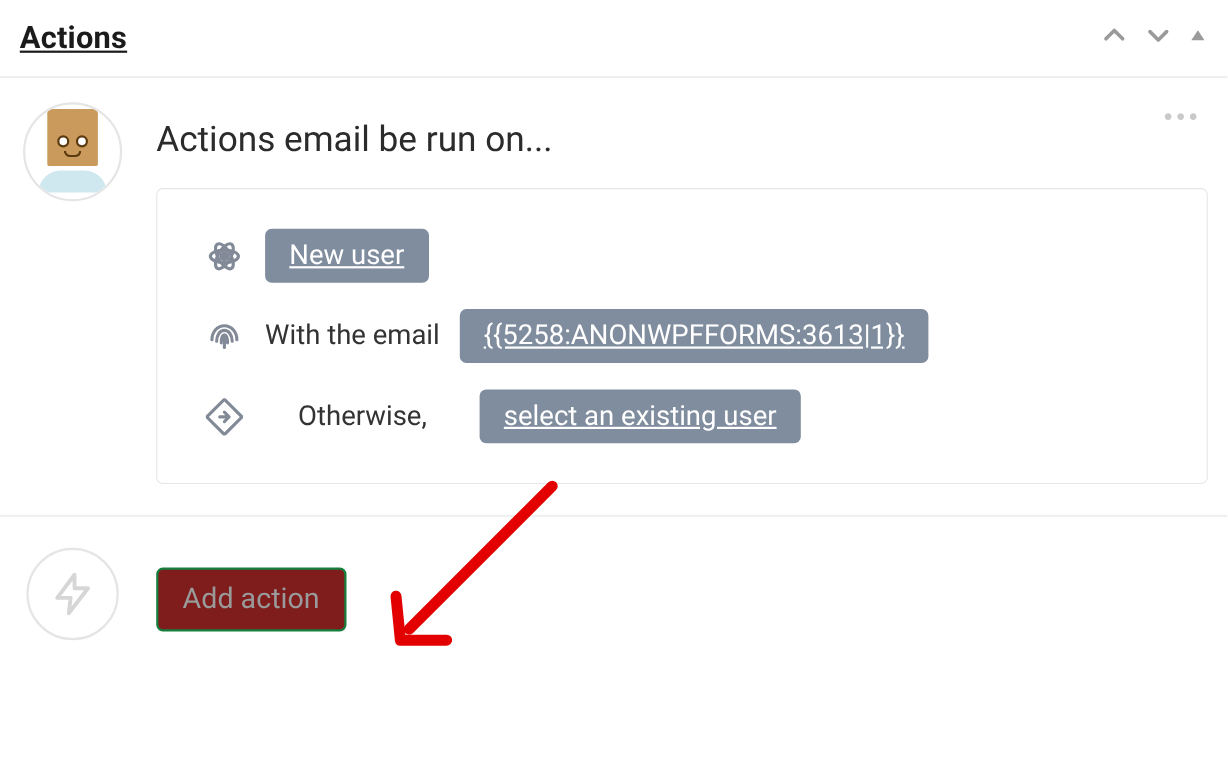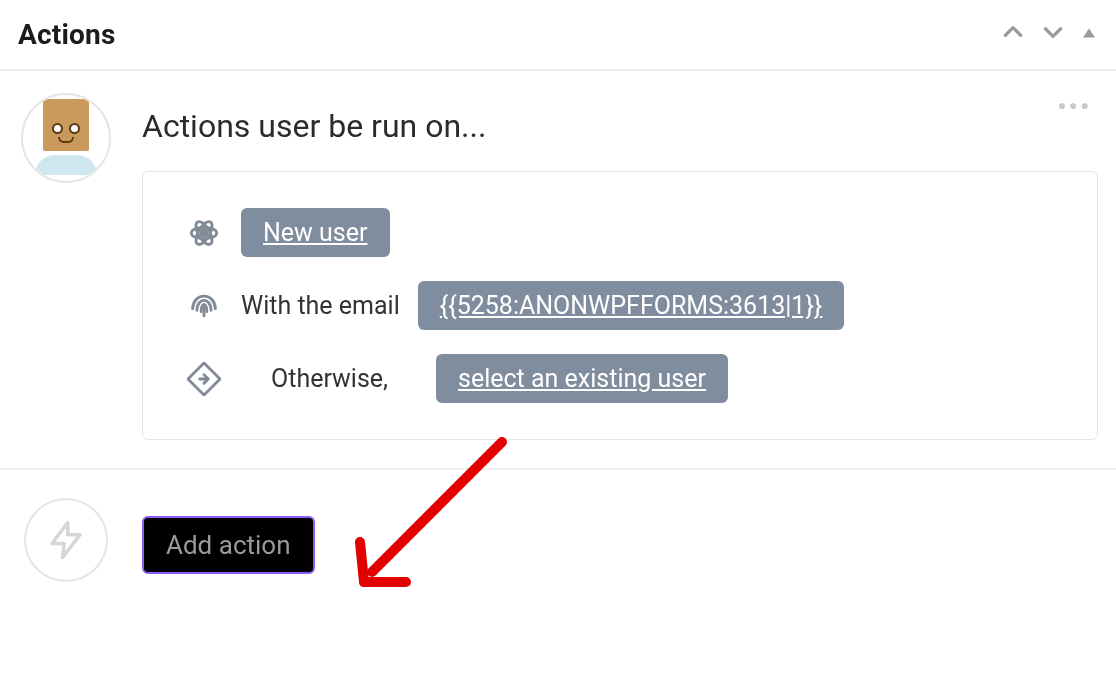--- a/index.html
+++ b/index.html
@@ -9,20 +9,21 @@
     background: #fff;
     color: #1b1b1b;
     width: 1116px;
   }
   .header {
     display: flex;
     align-items: center;
     justify-content: space-between;
     padding: 18px 18px 18px 18px;
     border-bottom: 2px solid #eee;
+    text-decoration: underline;
   }
   .header-title {
     font-size: 28px;
     font-weight: 700;
     letter-spacing: 0.2px;
   }
   .header-controls {
     display: flex;
     align-items: center;
     gap: 14px;
@@ -130,26 +131,26 @@
     display: inline-block;
     white-space: nowrap;
     text-decoration: underline;
   }
   .plain-text {
     font-size: 25px;
     color: #333;
   }
 
   .add-action-btn {
-    border: 2px solid #8b5cf6;
+    border: 2px solid #15803d;
     border-radius: 6px;
     padding: 12px 22px;
     font-size: 26px;
     color: #9a9a9a;
-    background: #000000;
+    background: #7f1d1d;
     cursor: pointer;
     display: inline-block;
     margin-top: 10px;
   }
 
   
   .arrow-overlay {
     position: absolute;
     pointer-events: none;
   }
@@ -223,21 +224,21 @@
       <div class="avatar-inner">
         <div class="bag-body"></div>
         <div class="bag-head">
             <div class="bag-mouth"></div>
           </div>
       </div>
     </div>
   </div>
   <div class="content-col">
     <div class="more-dots">●●●</div>
-    <div class="section-title">Actions user be run on...</div>
+    <div class="section-title">Actions email be run on...</div>
     <div class="card">
 
       <div class="row">
         <span class="row-icon">
           <svg width="34" height="34" viewBox="0 0 24 24" fill="none" stroke="#828a97" stroke-width="2">
             <circle cx="12" cy="12" r="2.2" fill="#828a97"></circle>
             <ellipse cx="12" cy="12" rx="9" ry="4"></ellipse>
             <ellipse cx="12" cy="12" rx="9" ry="4" transform="rotate(60 12 12)"></ellipse>
             <ellipse cx="12" cy="12" rx="9" ry="4" transform="rotate(120 12 12)"></ellipse>
           </svg>

